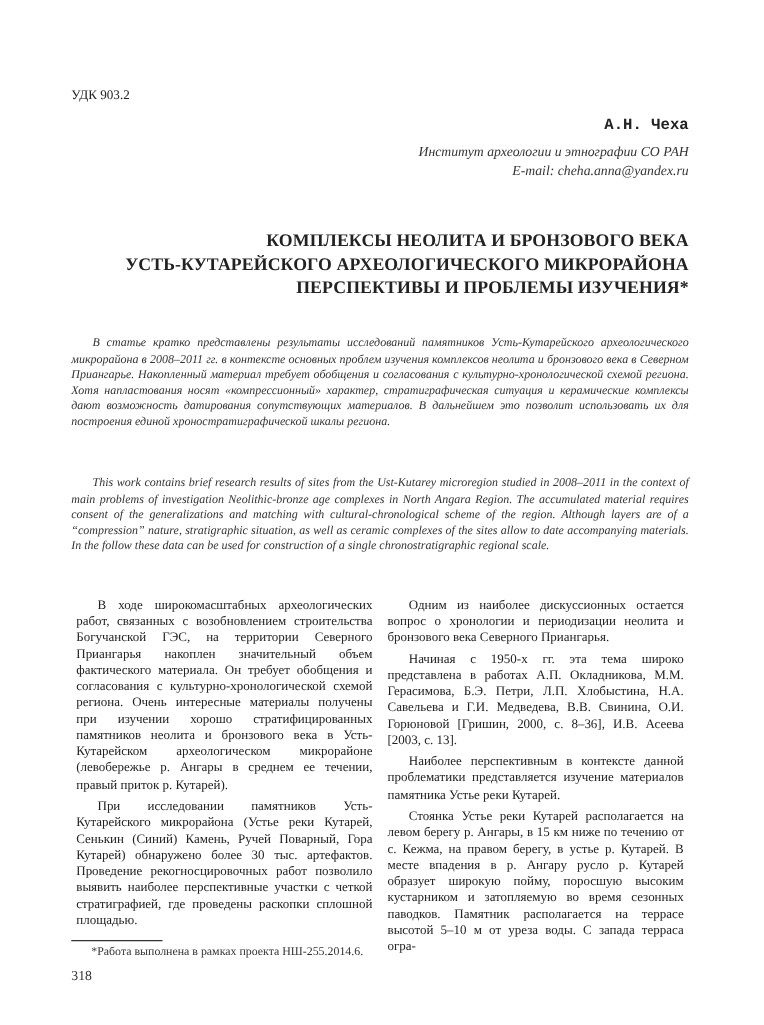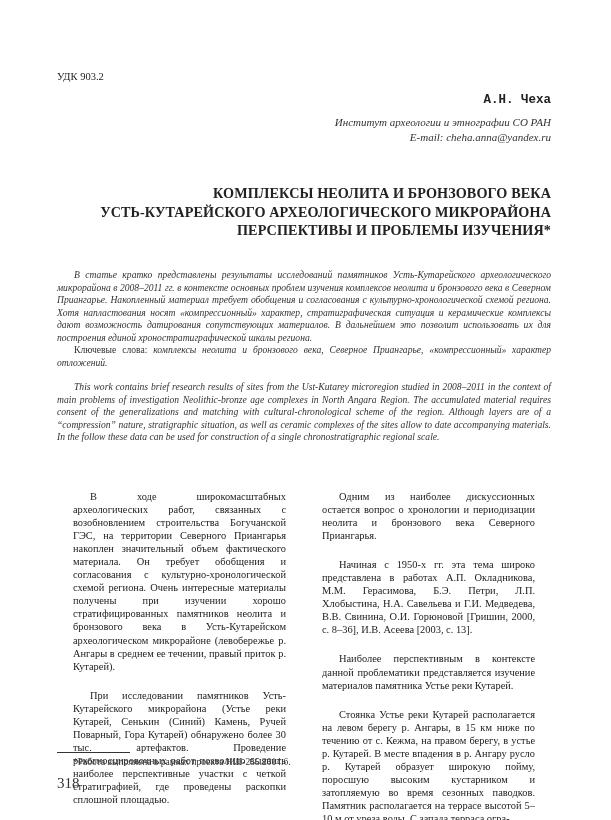--- a/index.html
+++ b/index.html
@@ -23,26 +23,26 @@
     font-size: 9.6px; line-height: 12.5px; text-align: justify; color: #333;
   }
   .abstract p { margin: 0; text-indent: 17px; }
   .abstract .it { font-style: italic; }
   .abstract .kw-label { font-style: normal; }
   .abstract-en { top: 381px; }
   .col {
     top: 474px; width: 245px;
     font-size: 10.4px; line-height: 13.05px; text-align: justify; color: #222;
   }
-  .col p { margin: 16px; text-indent: 17px; }
+  .col p { margin: 4px; text-indent: 17px; }
   .col-left { left: 57px; }
   .col-right { left: 306px; width: 245px; }
   .fn-rule { left: 57px; top: 752px; width: 73px; height: 0; border-top: 1px solid #333; }
   .footnote { left: 73px; top: 757px; font-size: 9.5px; color: #333; }
-  .pagenum { left: 57px; top: 775px; font-size: 15px; color: #333; }
+  .pagenum { left: 57px; top: 775px; font-size: 11px; color: #333; }
 </style>
 </head>
 <body>
 
 <div class="abs udk">УДК 903.2</div>
 
 <div class="abs author">А.Н. Чеха</div>
 
 <div class="abs affil">
   <div>Институт археологии и этнографии СО РАН</div>
@@ -50,24 +50,20 @@
 </div>
 
 <div class="abs title">
   <div>КОМПЛЕКСЫ НЕОЛИТА И БРОНЗОВОГО ВЕКА</div>
   <div>УСТЬ-КУТАРЕЙСКОГО АРХЕОЛОГИЧЕСКОГО МИКРОРАЙОНА</div>
   <div>ПЕРСПЕКТИВЫ И ПРОБЛЕМЫ ИЗУЧЕНИЯ*</div>
 </div>
 
 <div class="abs abstract">
   <p class="it">В статье кратко представлены результаты исследований памятников Усть-Кутарейского археологического микрорайона в 2008–2011 гг. в контексте основных проблем изучения комплексов неолита и бронзового века в Северном Приангарье. Накопленный материал требует обобщения и согласования с культурно-хронологической схемой региона. Хотя напластования носят «компрессионный» характер, стратиграфическая ситуация и керамические комплексы дают возможность датирования сопутствующих материалов. В дальнейшем это позволит использовать их для построения единой хроностратиграфической шкалы региона.</p>
-  <p>
-    <span class="kw-label">Ключевые слова:</span>
-    <span class="it">комплексы неолита и бронзового века, Северное Приангарье, «компрессионный» характер отложений.</span>
-  </p>
 </div>
 
 <div class="abs abstract abstract-en">
   <p class="it">This work contains brief research results of sites from the Ust-Kutarey microregion studied in 2008–2011 in the context of main problems of investigation Neolithic-bronze age complexes in North Angara Region. The accumulated material requires consent of the generalizations and matching with cultural-chronological scheme of the region. Although layers are of a “compression” nature, stratigraphic situation, as well as ceramic complexes of the sites allow to date accompanying materials. In the follow these data can be used for construction of a single chronostratigraphic regional scale.</p>
 </div>
 
 <div class="abs col col-left">
   <p>В ходе широкомасштабных археологических работ, связанных с возобновлением строительства Богучанской ГЭС, на территории Северного Приангарья накоплен значительный объем фактического материала. Он требует обобщения и согласования с культурно-хронологической схемой региона. Очень интересные материалы получены при изучении хорошо стратифицированных памятников неолита и бронзового века в Усть-Кутарейском археологическом микрорайоне (левобережье р. Ангары в среднем ее течении, правый приток р. Кутарей).</p>
   <p>При исследовании памятников Усть-Кутарейского микрорайона (Устье реки Кутарей, Сенькин (Синий) Камень, Ручей Поварный, Гора Кутарей) обнаружено более 30 тыс. артефактов. Проведение рекогносцировочных работ позволило выявить наиболее перспективные участки с четкой стратиграфией, где проведены раскопки сплошной площадью.</p>
 </div>

